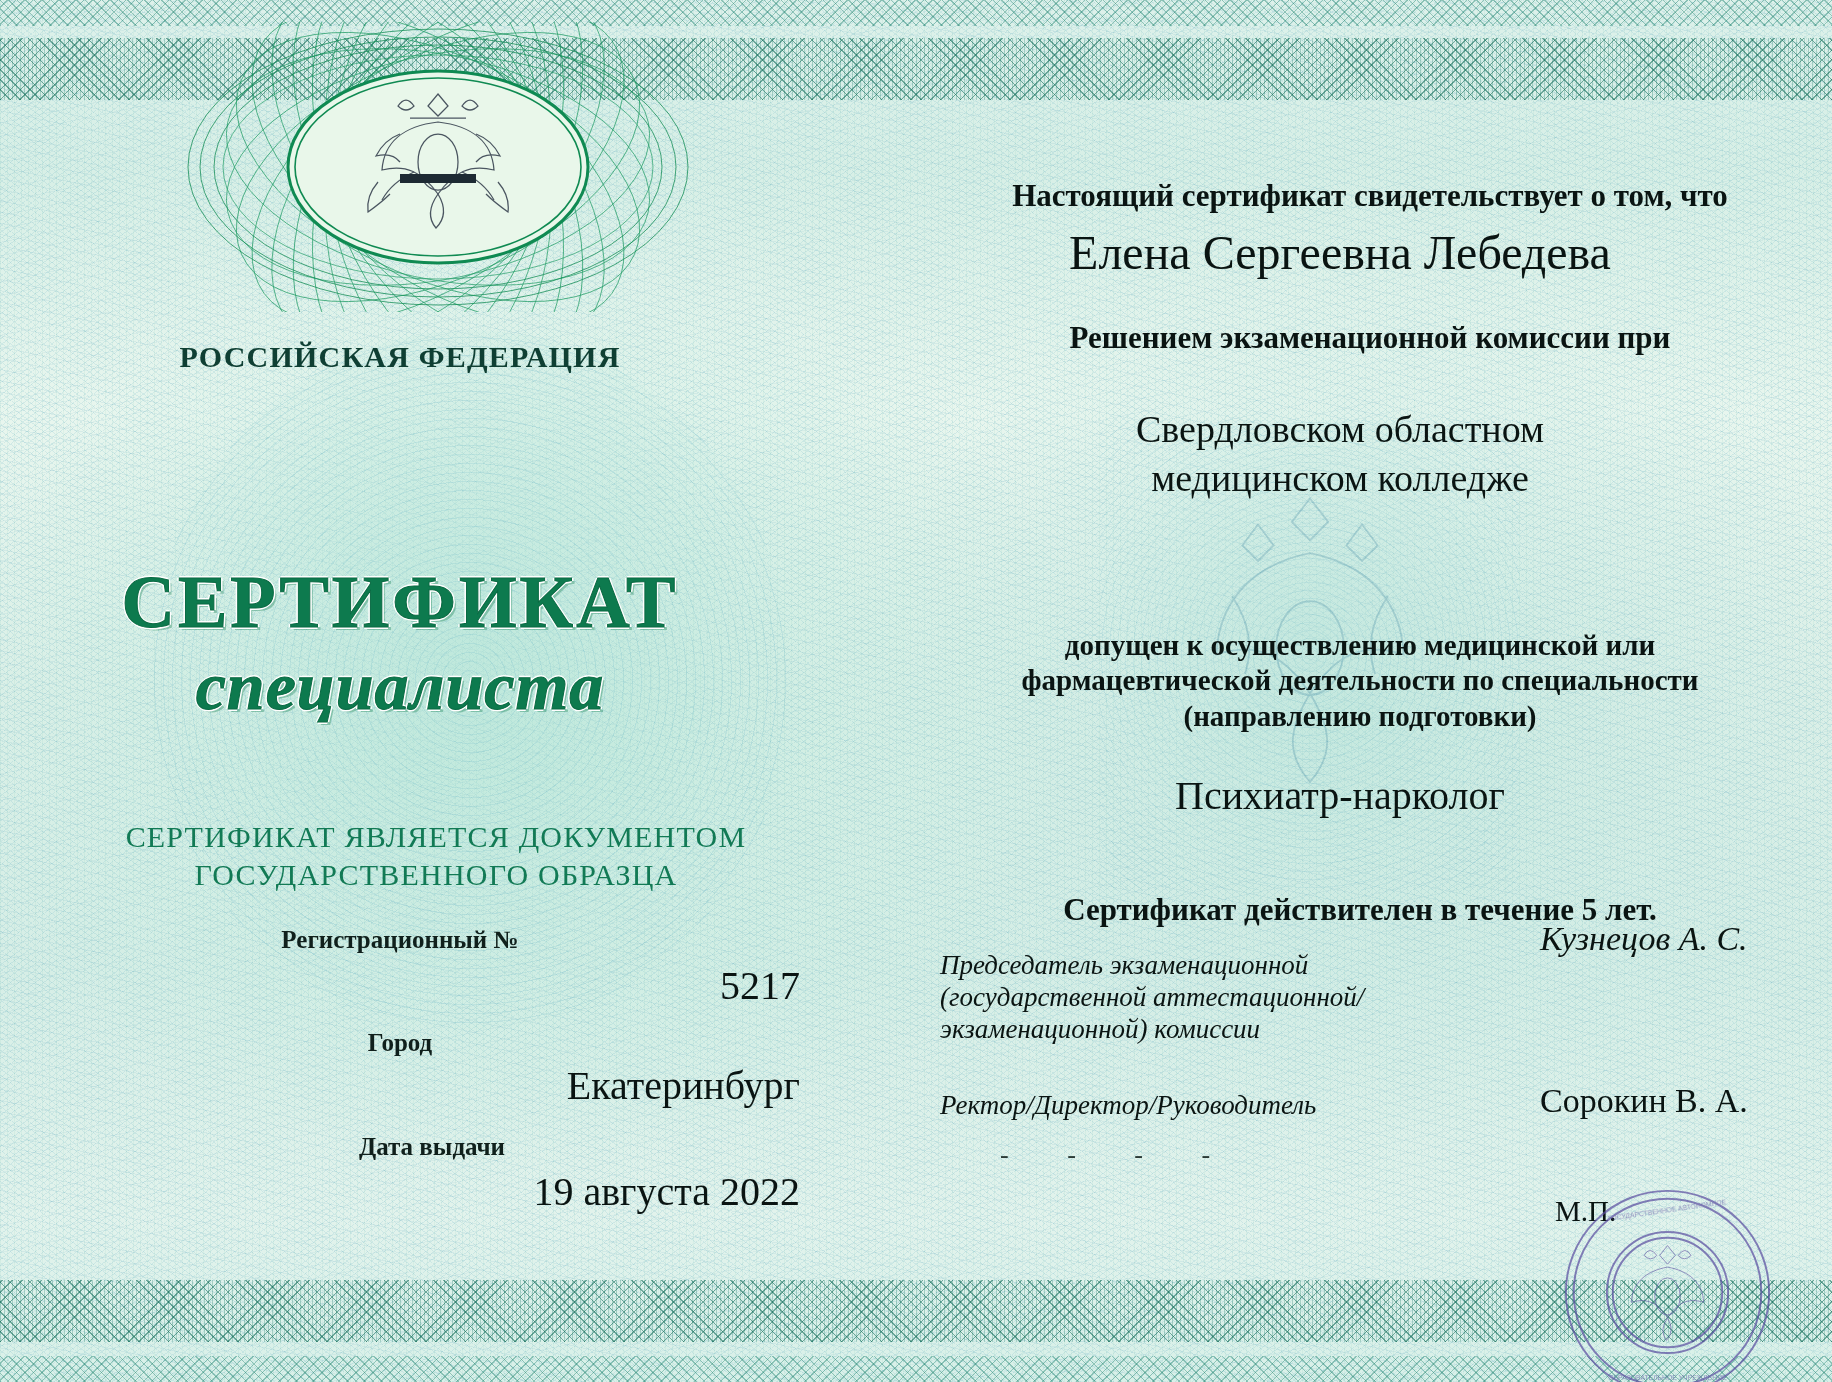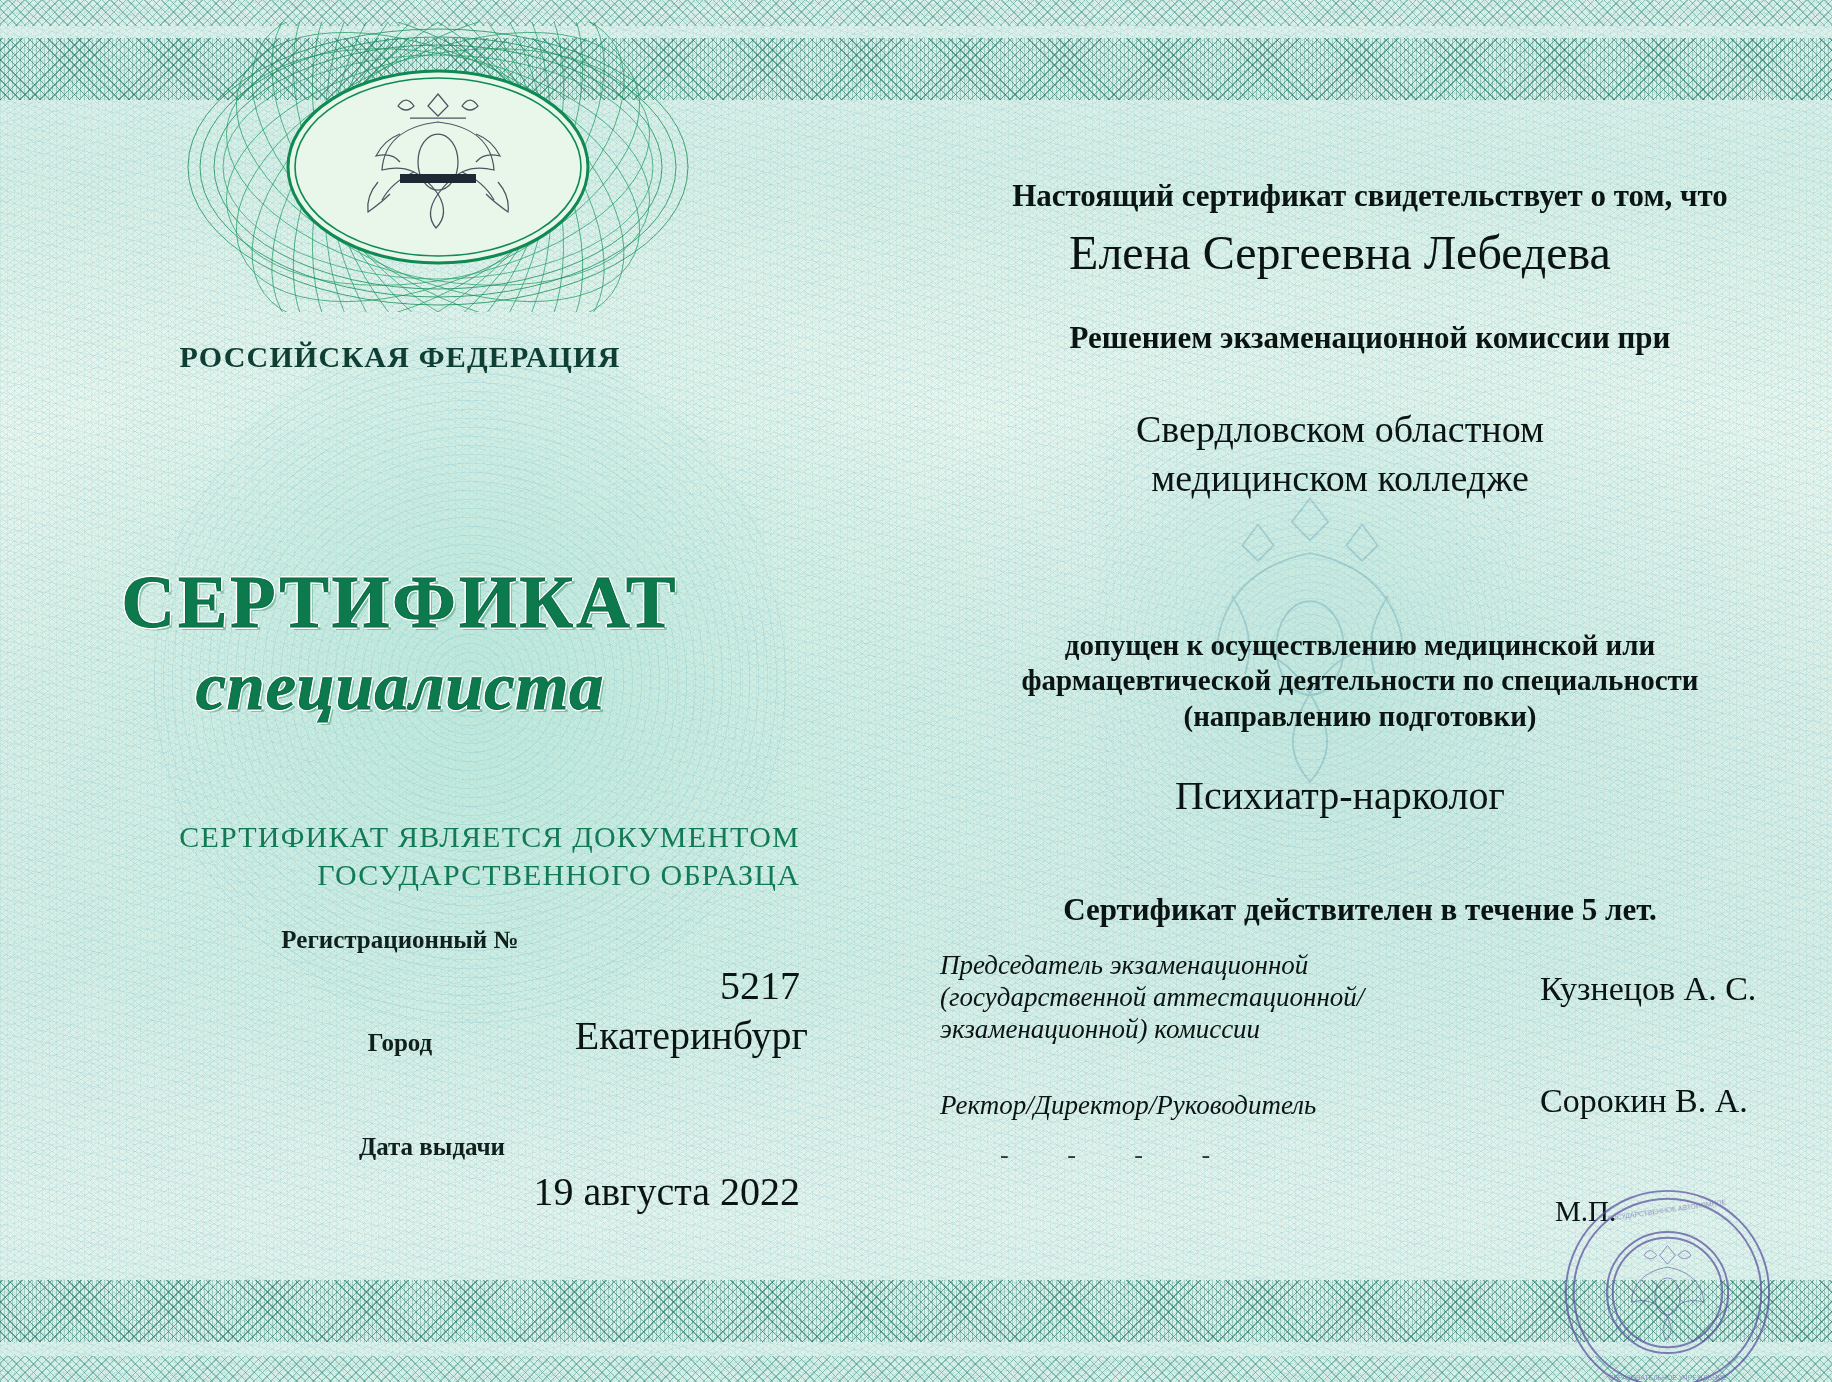--- a/index.html
+++ b/index.html
@@ -170,26 +170,27 @@
       0 -2px 0 #ffffff,
       3px 3px 0 rgba(13,122,78,0.35);
     -webkit-text-stroke: 1px #0a6a43;
   }
 
   .gov-doc {
     position: absolute;
     left: 0;
     top: 818px;
     width: 800px;
-    text-align: right;
+    text-align: center;
     font-family: "Liberation Serif", serif;
     font-size: 30px;
     line-height: 1.28;
     letter-spacing: 1.2px;
     color: #127a55;
+    padding-left: 36px;
   }
 
   .field-label {
     position: absolute;
     width: 800px;
     left: 0;
     text-align: center;
     font-family: "Liberation Serif", serif;
     font-weight: bold;
     font-size: 25px;
@@ -200,21 +201,21 @@
     width: 800px;
     left: 0;
     text-align: right;
     font-family: "Liberation Serif", serif;
     font-size: 40px;
     color: #0a1412;
   }
   .reg-label { top: 926px; }
   .reg-value { top: 962px; }
   .city-label { top: 1029px; }
-  .city-value { top: 1012px; padding-left: 8px; }
+  .city-value { top: 1062px; }
   .date-label { top: 1133px; margin-left: 32px; }
   .date-value { top: 1168px; }
 
   
   .right-col {
     position: absolute;
     left: 940px;
     top: 0;
     width: 892px;
     height: 100%;
@@ -263,21 +264,21 @@
     color: #0a1412;
   }
   .sign-name {
     position: absolute;
     font-family: "Liberation Serif", serif;
     font-size: 34px;
     color: #0a1412;
     white-space: nowrap;
   }
   .role-chairman { left: 0; top: 950px; width: 520px; }
-  .name-chairman { left: 600px; top: 970px; }
+  .name-chairman { left: 600px; top: 920px; font-style: italic; }
   .role-rector { left: 0; top: 1090px; width: 520px; }
   .name-rector { left: 600px; top: 1082px; }
 
   .dash-row {
     position: absolute;
     left: 60px;
     top: 1140px;
     width: 260px;
     font-family: "Liberation Serif", serif;
     font-size: 26px;

